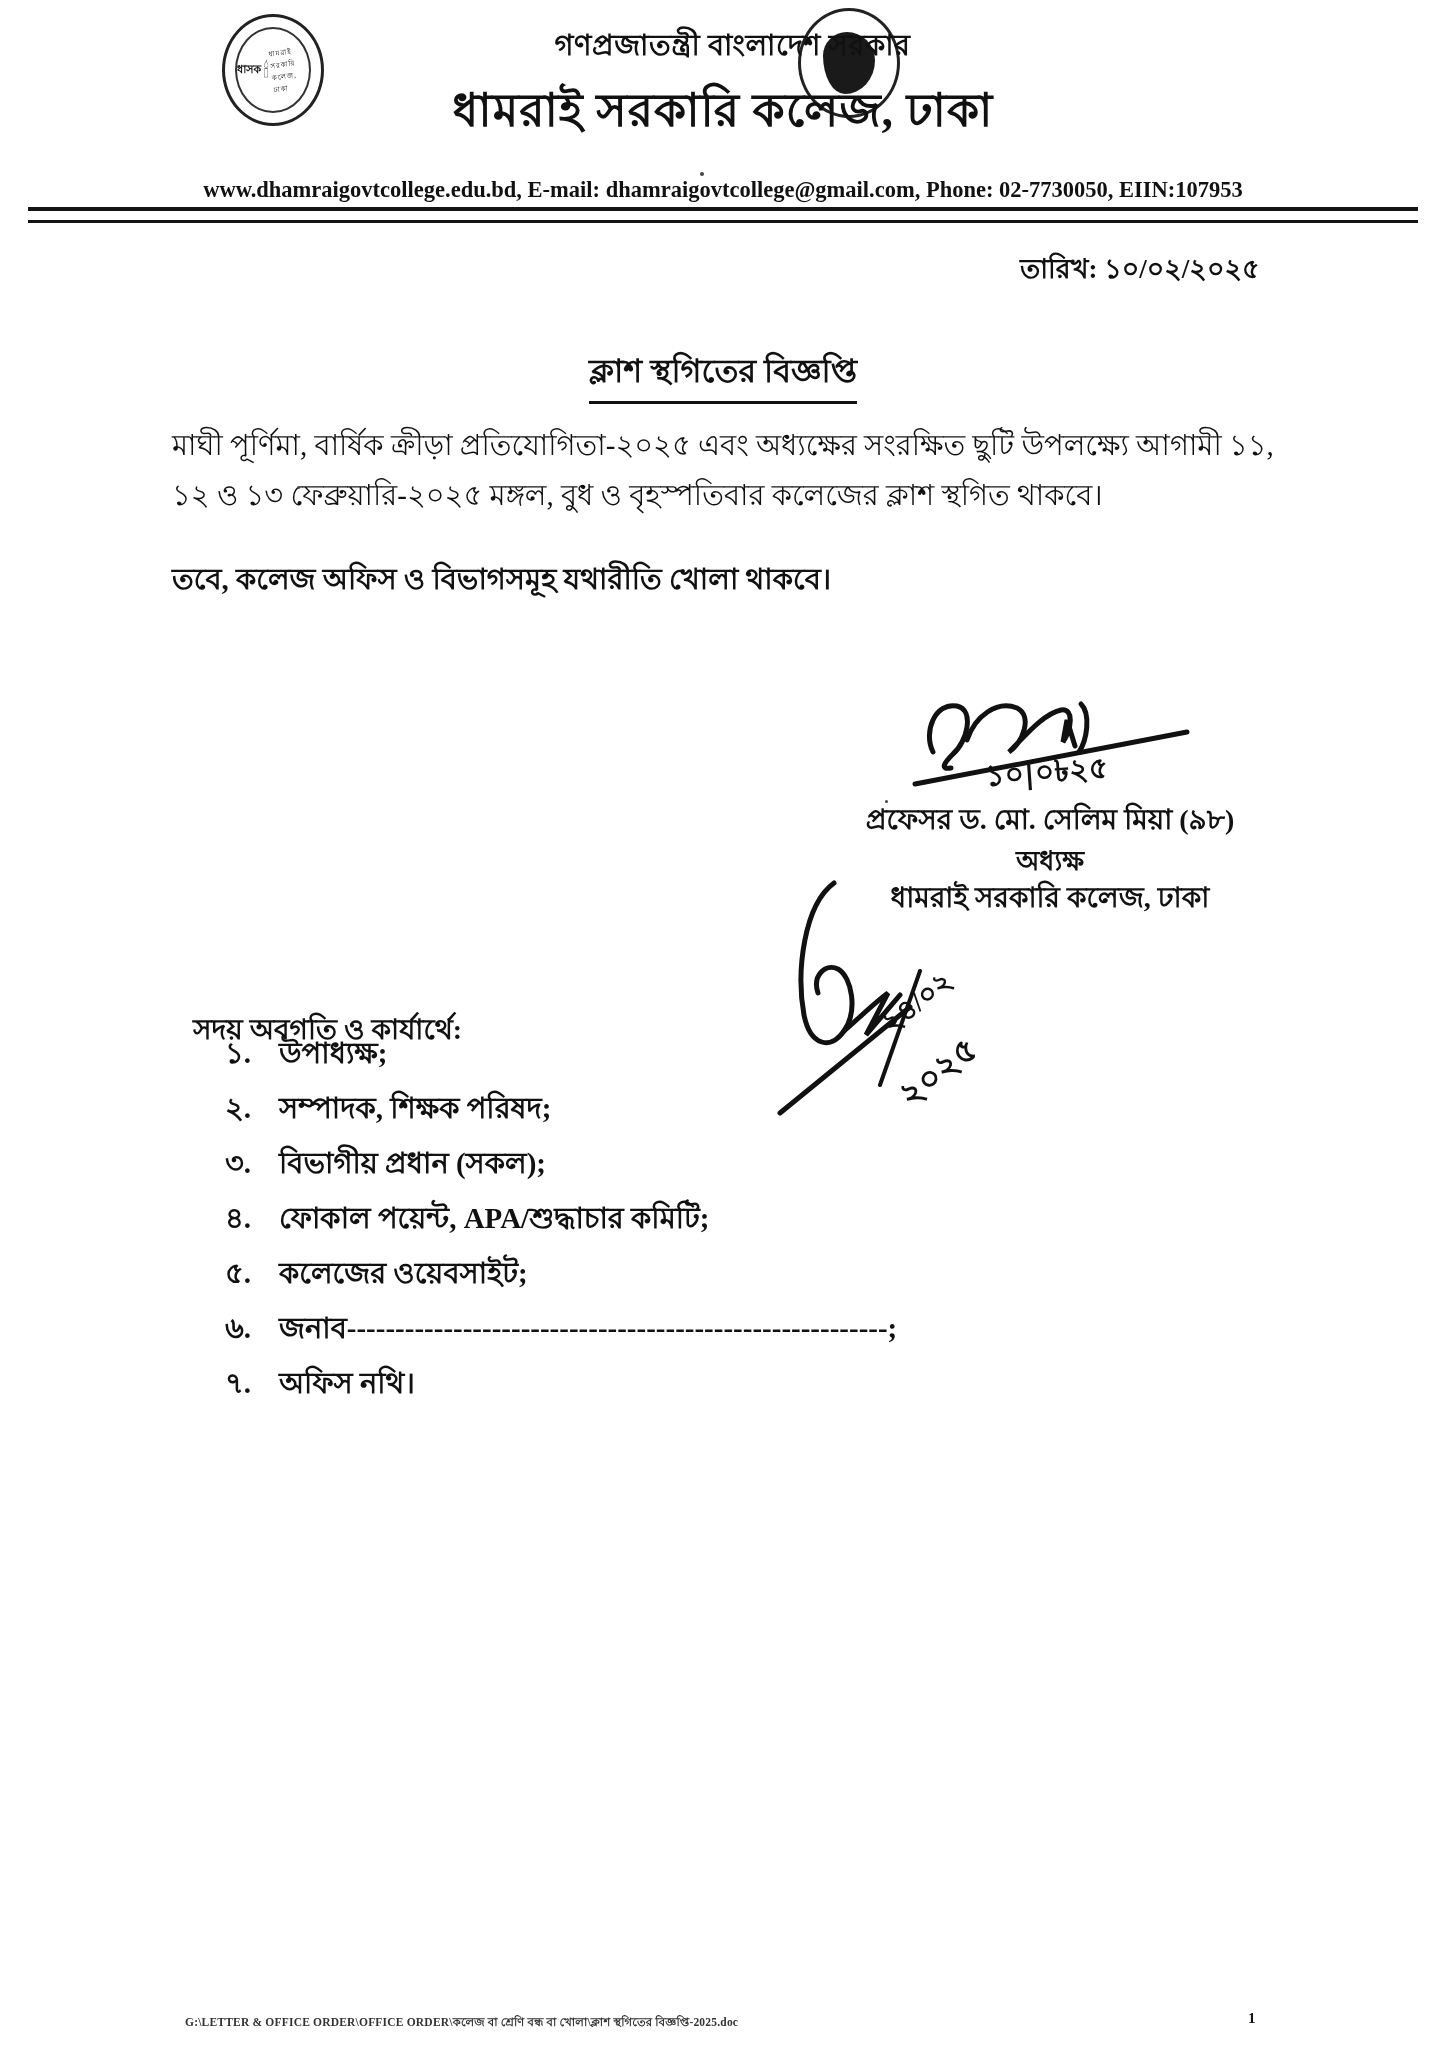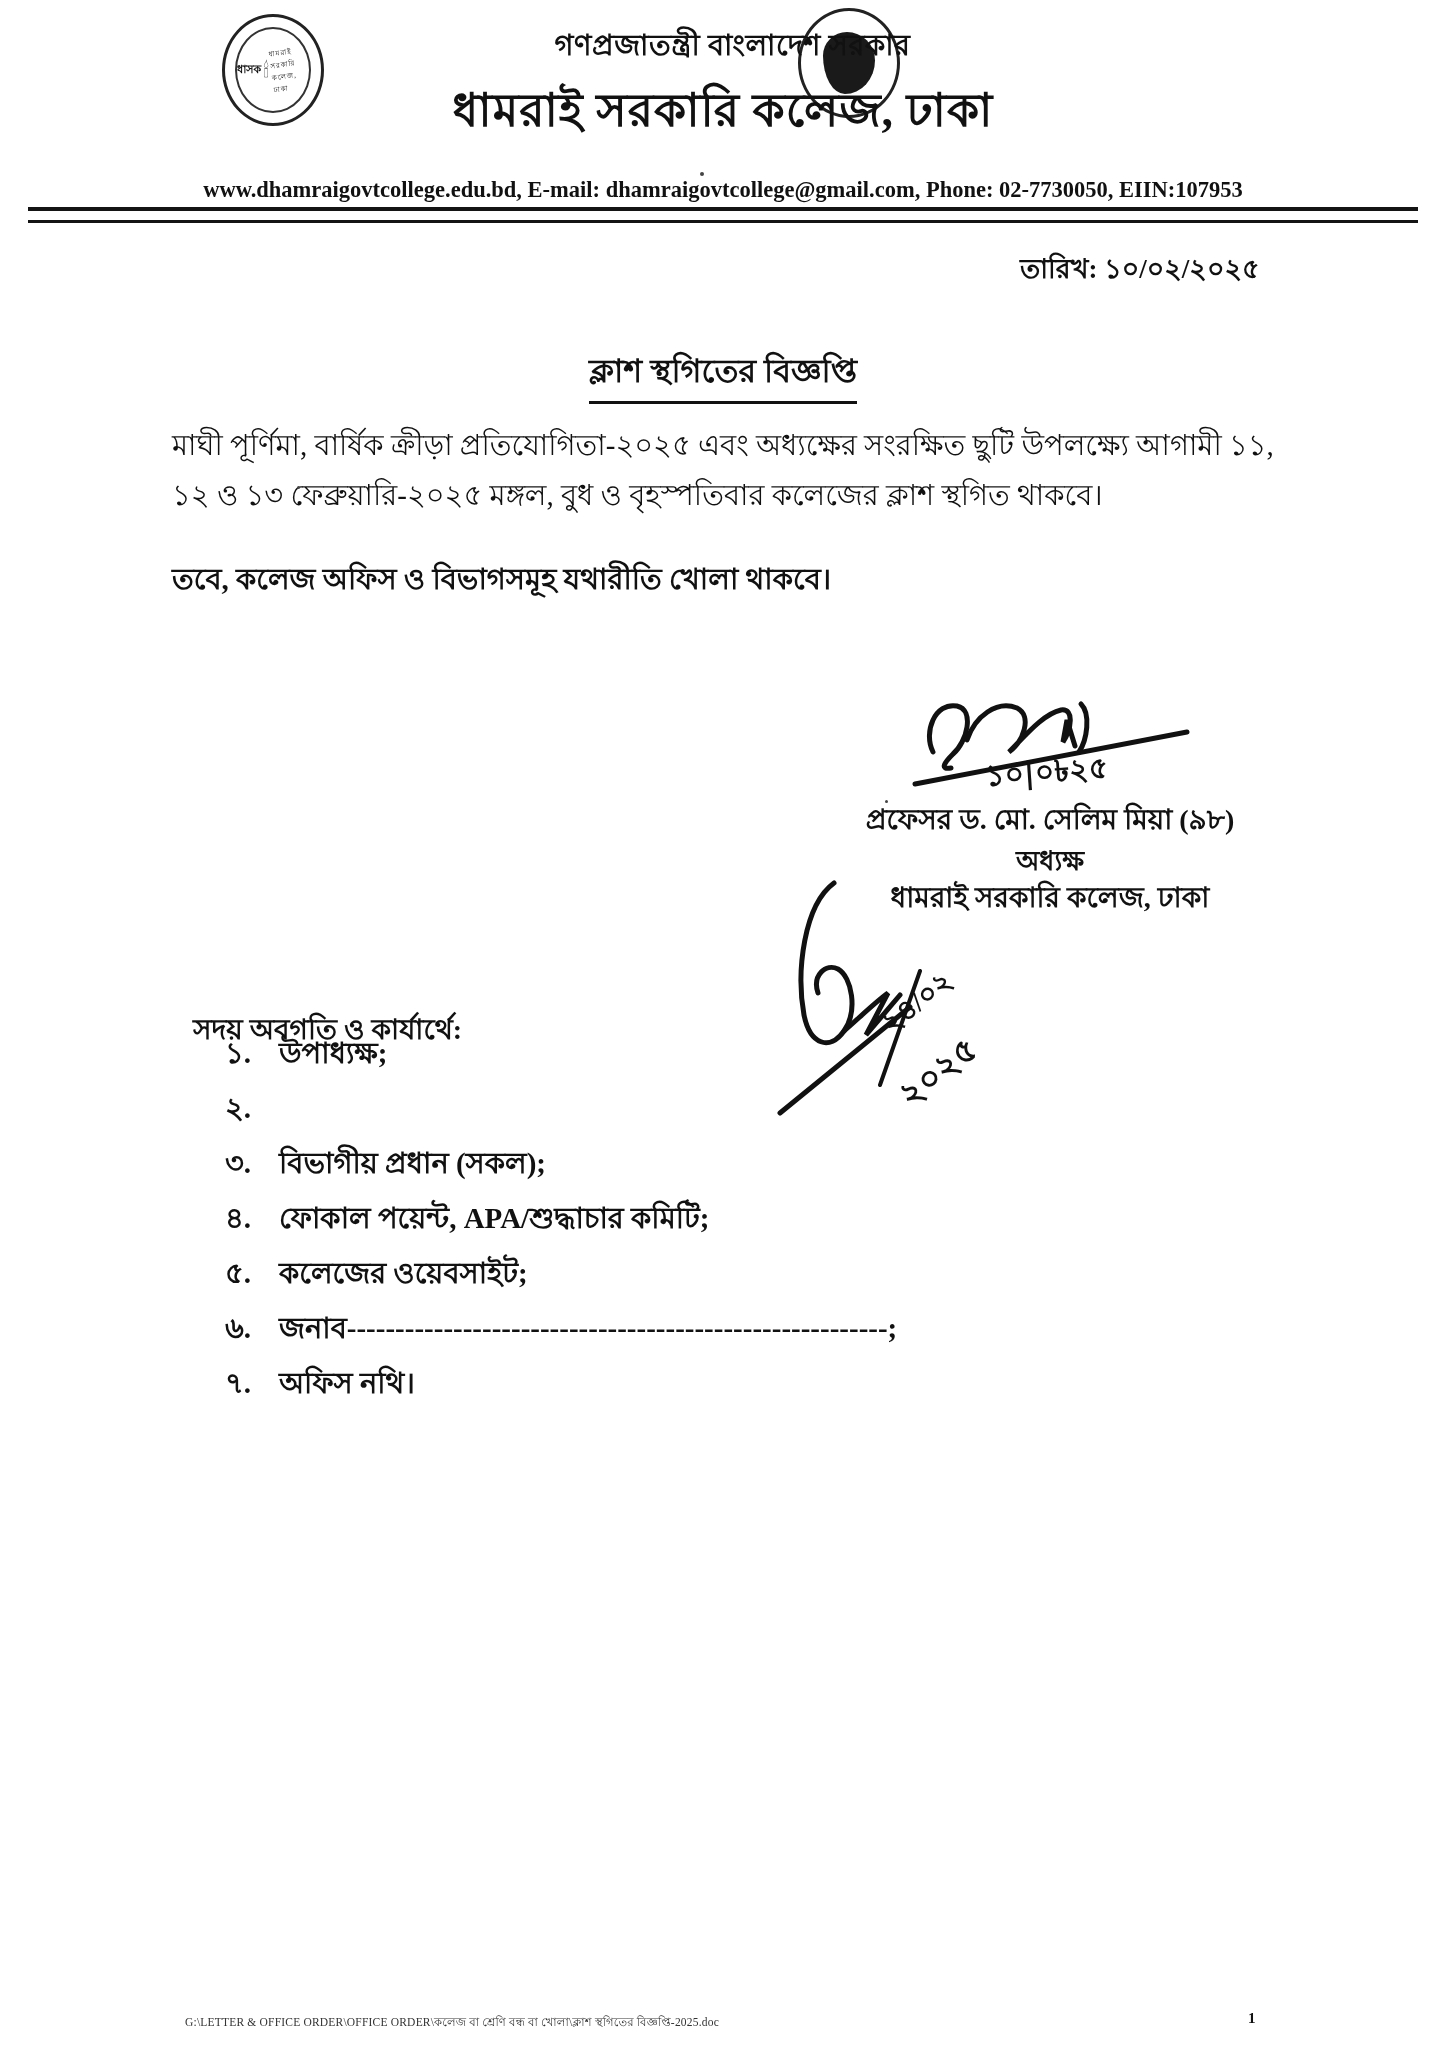--- a/index.html
+++ b/index.html
@@ -50,21 +50,21 @@
   .sig-college{left:820px;top:876px;width:460px;text-align:center;font-size:28px;font-weight:700;}
   .sig2{left:760px;top:875px;width:300px;height:270px;}
   .sig2-d1{left:878px;top:980px;font-size:28px;transform:rotate(-38deg);font-weight:600;}
   .sig2-d2{left:895px;top:1045px;font-size:34px;transform:rotate(-38deg);font-weight:600;}
   
   .dist-heading{left:193px;top:972px;font-size:28px;font-weight:700;margin-top:36px;}
   .dist-list{left:225px;top:1030px;width:900px;}
   .dist-row{display:flex;gap:18px;font-size:29px;font-weight:600;height:55px;align-items:flex-start;}
   .dist-num{width:36px;flex:0 0 auto;}
   
-  .footer-path{left:185px;top:2014px;font-size:11.5px;font-weight:400;color:#333;letter-spacing:.2px;}
+  .footer-path{left:185px;top:2014px;font-size:11.5px;font-weight:700;color:#333;letter-spacing:.2px;}
   .page-num{left:1248px;top:2010px;font-size:15px;font-weight:700;}
   
   .dot{background:#444;border-radius:50%;}
   svg.sig path{fill:none;stroke:#111;stroke-linecap:round;}
 </style>
 </head>
 <body>
 
 <div class="abs seal seal-left">
   <div class="inner">
@@ -122,20 +122,21 @@
 
 <div class="abs dist-heading">সদয় অবগতি ও কার্যার্থে:</div>
 
 <div class="abs dist-list">
   <div class="dist-row">
     <span class="dist-num">১.</span>
     <span>উপাধ্যক্ষ;</span>
   </div>
   <div class="dist-row">
     <span class="dist-num">২.</span>
+    <span>সম্পাদক, শিক্ষক পরিষদ;</span>
   </div>
   <div class="dist-row">
     <span class="dist-num">৩.</span>
     <span>বিভাগীয় প্রধান (সকল);</span>
   </div>
   <div class="dist-row">
     <span class="dist-num">৪.</span>
     <span>ফোকাল পয়েন্ট, APA/শুদ্ধাচার কমিটি;</span>
   </div>
   <div class="dist-row">

